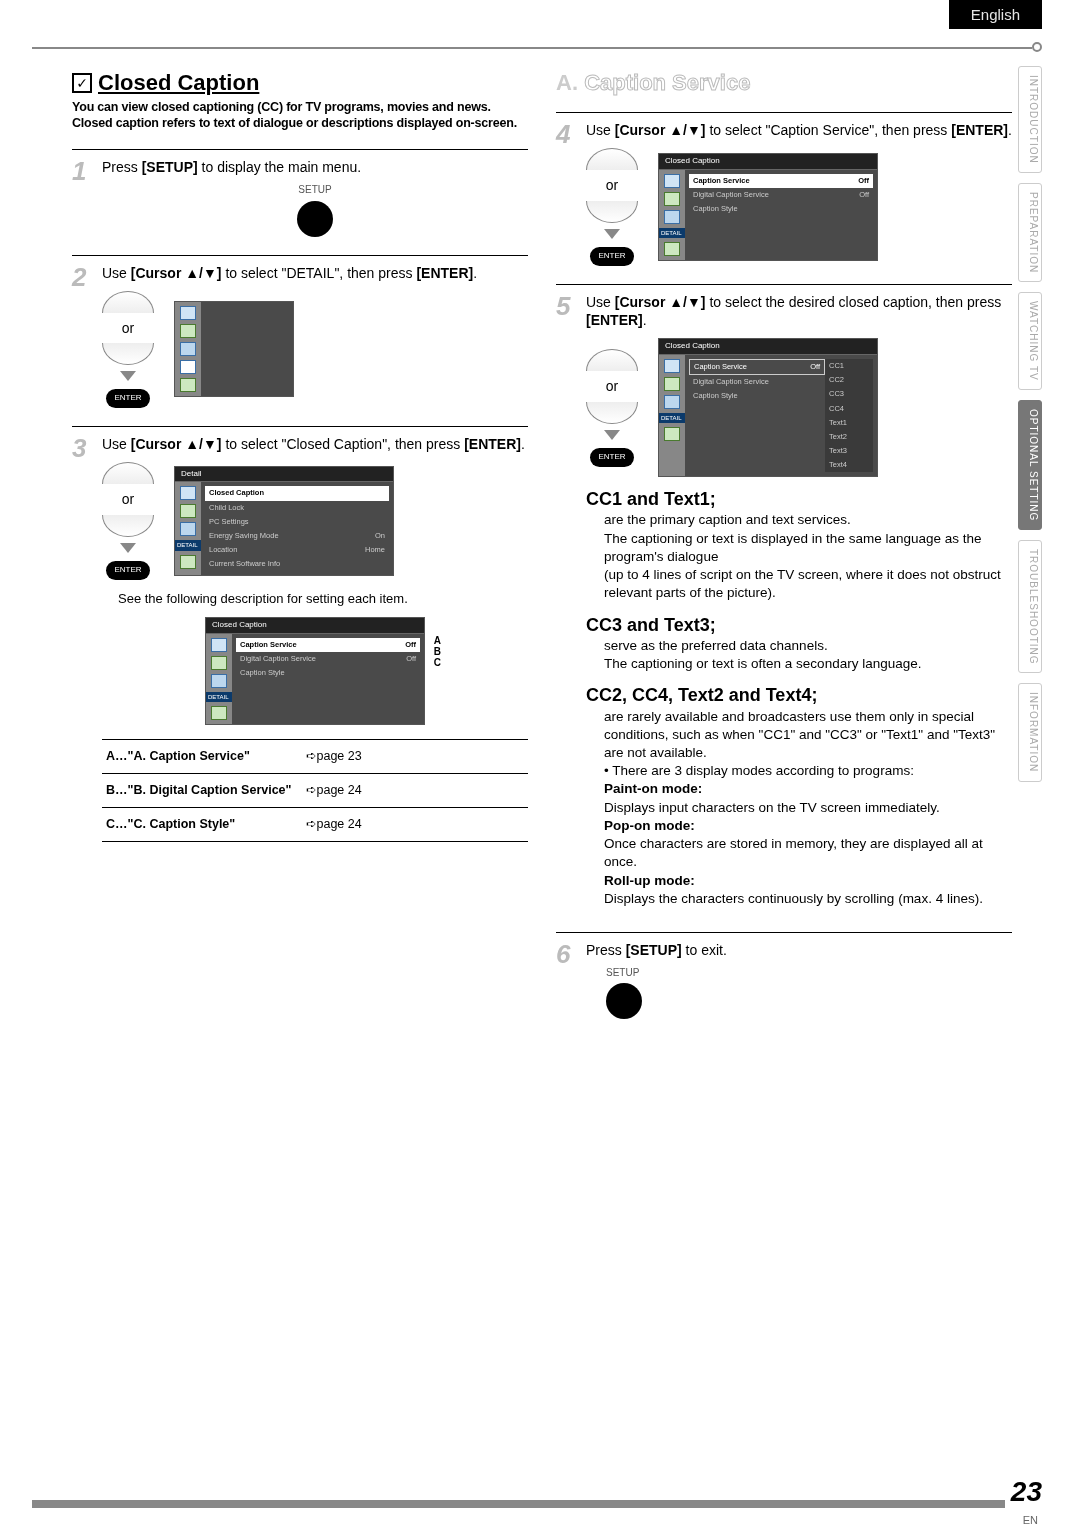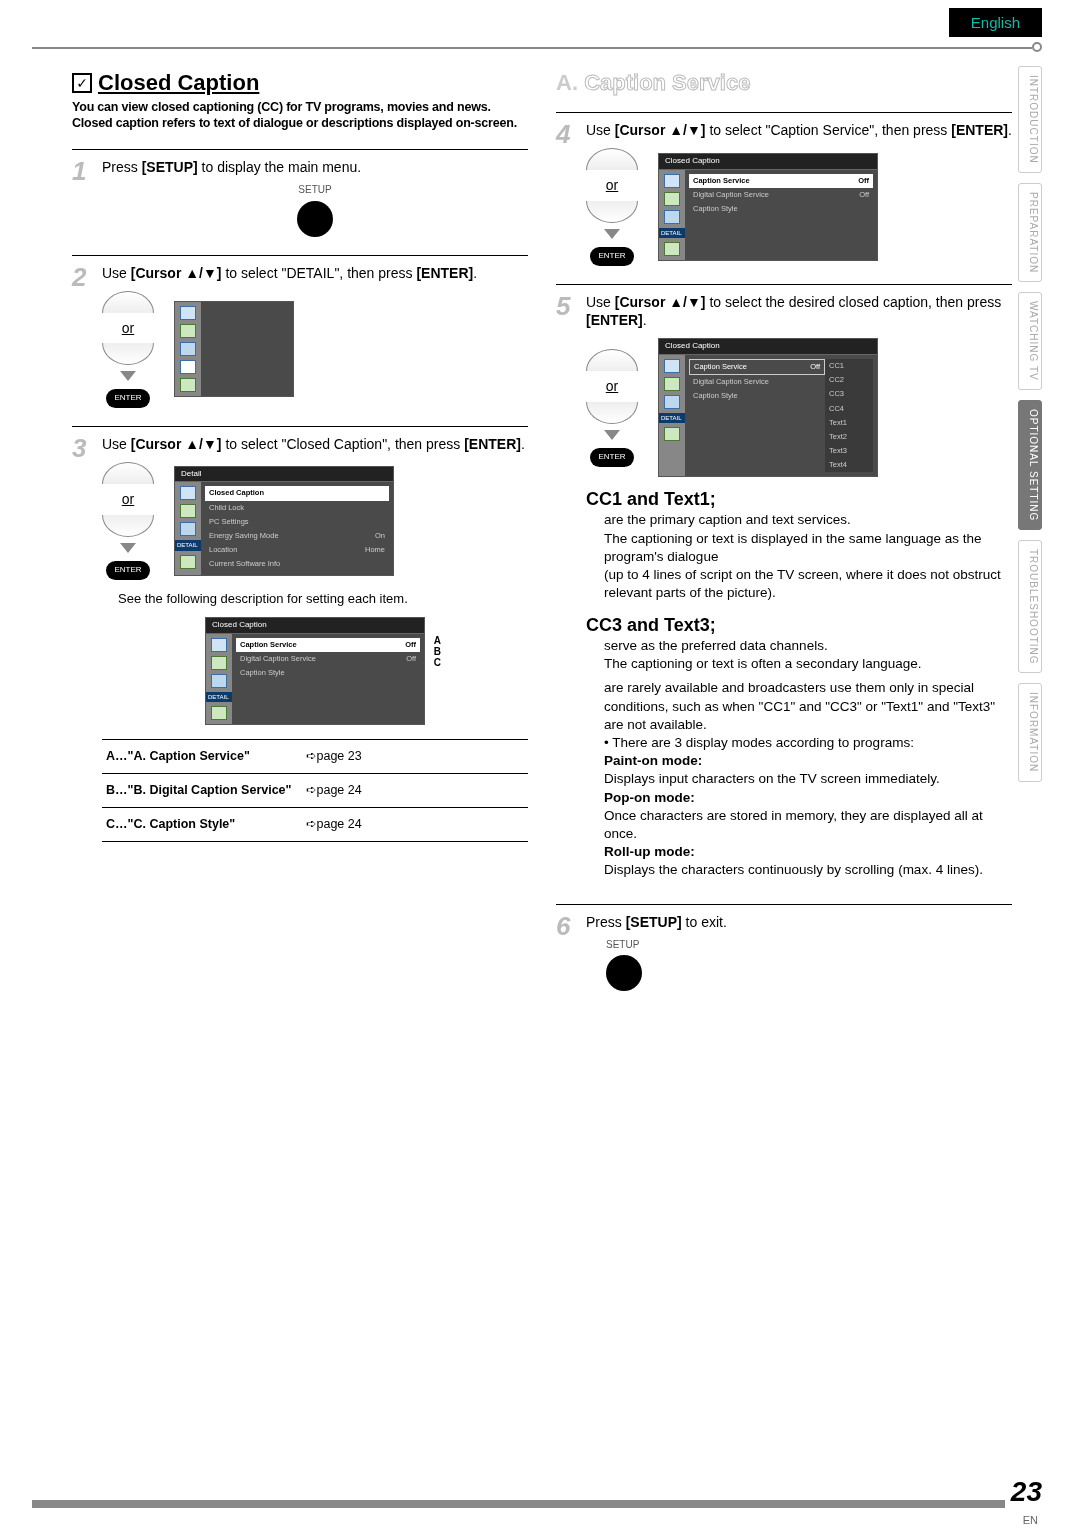--- a/index.html
+++ b/index.html
@@ -1,18 +1,18 @@
 <!DOCTYPE html>
 <html><head>
 <meta charset="utf-8">
 <style>
   * { box-sizing: border-box; margin: 0; padding: 0; }
   body { font-family: "Helvetica Neue", Arial, sans-serif; font-size: 13px; color: #000; background: #fff; }
   .page { width: 1080px; height: 1534px; position: relative; margin: 0 auto; }
-  .lang-tab { position: absolute; right: 38px; top: 8px; background: #000; color: #14b8a6; padding: 6px 22px; font-size: 15px; }
+  .lang-tab { position: absolute; right: 38px; top: 0; background: #000; color: #e5e5e5; padding: 6px 22px; font-size: 15px; }
   .corner-line { position: absolute; top: 42px; right: 38px; width: 10px; height: 10px; border: 2px solid #888; border-radius: 50%; background: #fff; }
   .corner-hline { position: absolute; top: 47px; left: 32px; right: 48px; height: 2px; background: #888; }
   .sidebar { position: absolute; right: 38px; top: 66px; width: 24px; display: flex; flex-direction: column; gap: 10px; }
   .sidebar-item { writing-mode: vertical-rl; text-orientation: mixed; font-size: 10px; letter-spacing: 1px; color: #aaa; border: 1px solid #ccc; padding: 8px 2px; text-align: center; border-radius: 3px; }
   .sidebar-item.active { background: #777; color: #fff; border-color: #777; }
   .content { position: absolute; top: 70px; left: 72px; width: 960px; display: flex; gap: 28px; }
   .col { width: 456px; }
   .h-title { display: flex; align-items: center; gap: 6px; margin-bottom: 4px; }
   .h-title-text { color: #000; font-weight: bold; font-size: 22px; text-decoration: underline; }
   .check-icon { width: 20px; height: 20px; border: 2px solid #000; display: inline-flex; align-items: center; justify-content: center; font-size: 14px; }
@@ -21,21 +21,21 @@
   .step-num { font-size: 26px; font-weight: bold; color: #bbb; line-height: 1; width: 22px; flex-shrink: 0; font-style: italic; }
   .step-body { flex: 1; font-size: 14px; line-height: 1.35; }
   .bold { font-weight: bold; }
   .remote-group { display: flex; flex-direction: column; align-items: center; margin-top: 6px; }
   .remote-btn-circle { width: 36px; height: 36px; background: #000; border-radius: 50%; margin-top: 2px; }
   .remote-label { font-size: 10px; color: #555; margin-bottom: 2px; }
   .cursor-group { display: flex; align-items: center; gap: 20px; margin-top: 8px; }
   .cursor-stack { display: flex; flex-direction: column; align-items: center; gap: 2px; }
   .arc-btn { width: 52px; height: 22px; border: 1.5px solid #888; border-radius: 50% / 100% 100% 0 0; border-bottom: none; background: linear-gradient(#fff,#eee); }
   .arc-btn.down { transform: rotate(180deg); }
-  .or-text { font-size: 14px; margin: 4px 0; text-decoration: underline; }
+  .or-text { font-size: 14px; margin: 4px 0; }
   .tri-down { width: 0; height: 0; border-left: 8px solid transparent; border-right: 8px solid transparent; border-top: 10px solid #888; margin: 4px 0; }
   .enter-pill { background: #000; color: #fff; font-size: 8px; border-radius: 10px; padding: 4px 8px; margin-top: 2px; }
   .menu-screenshot { border: 1px solid #555; background: #4a4a4a; width: 220px; font-size: 8px; color: #ccc; }
   .menu-title { background: #222; color: #fff; padding: 2px 6px; font-size: 8px; border-bottom: 1px solid #666; }
   .menu-body { display: flex; min-height: 90px; }
   .menu-icons { width: 26px; background: #878787; display: flex; flex-direction: column; align-items: center; gap: 4px; padding: 4px 0; }
   .mi { width: 16px; height: 14px; border: 1px solid #3a6ea5; background: #d0e4f5; font-size: 0; }
   .mi.green { background: #cde8c0; border-color: #4a7a2f; }
   .mi.blue2 { background: #bcd7ee; }
   .mi.tag { background: #fff; }
@@ -339,20 +339,21 @@
             <div class="cm-body">
               <span>are the primary caption and text services.</span><br>
               <span>The captioning or text is displayed in the same language as the program's dialogue</span><br>
               <span>(up to 4 lines of script on the TV screen, where it does not obstruct relevant parts of the picture).</span>
             </div>
             <div class="cm-title">CC3 and Text3;</div>
             <div class="cm-body">
               <span>serve as the preferred data channels.</span><br>
               <span>The captioning or text is often a secondary language.</span>
             </div>
+            <div class="cm-title">CC2, CC4, Text2 and Text4;</div>
             <div class="cm-body">
               <span>are rarely available and broadcasters use them only in special conditions, such as when "CC1" and "CC3" or "Text1" and "Text3" are not available.</span>
               <div class="bullet">• <span>There are 3 display modes according to programs:</span></div>
               <div><span class="bold">Paint-on mode:</span></div>
               <div>Displays input characters on the TV screen immediately.</div>
               <div><span class="bold">Pop-on mode:</span></div>
               <div>Once characters are stored in memory, they are displayed all at once.</div>
               <div><span class="bold">Roll-up mode:</span></div>
               <div>Displays the characters continuously by scrolling (max. 4 lines).</div>
             </div>

